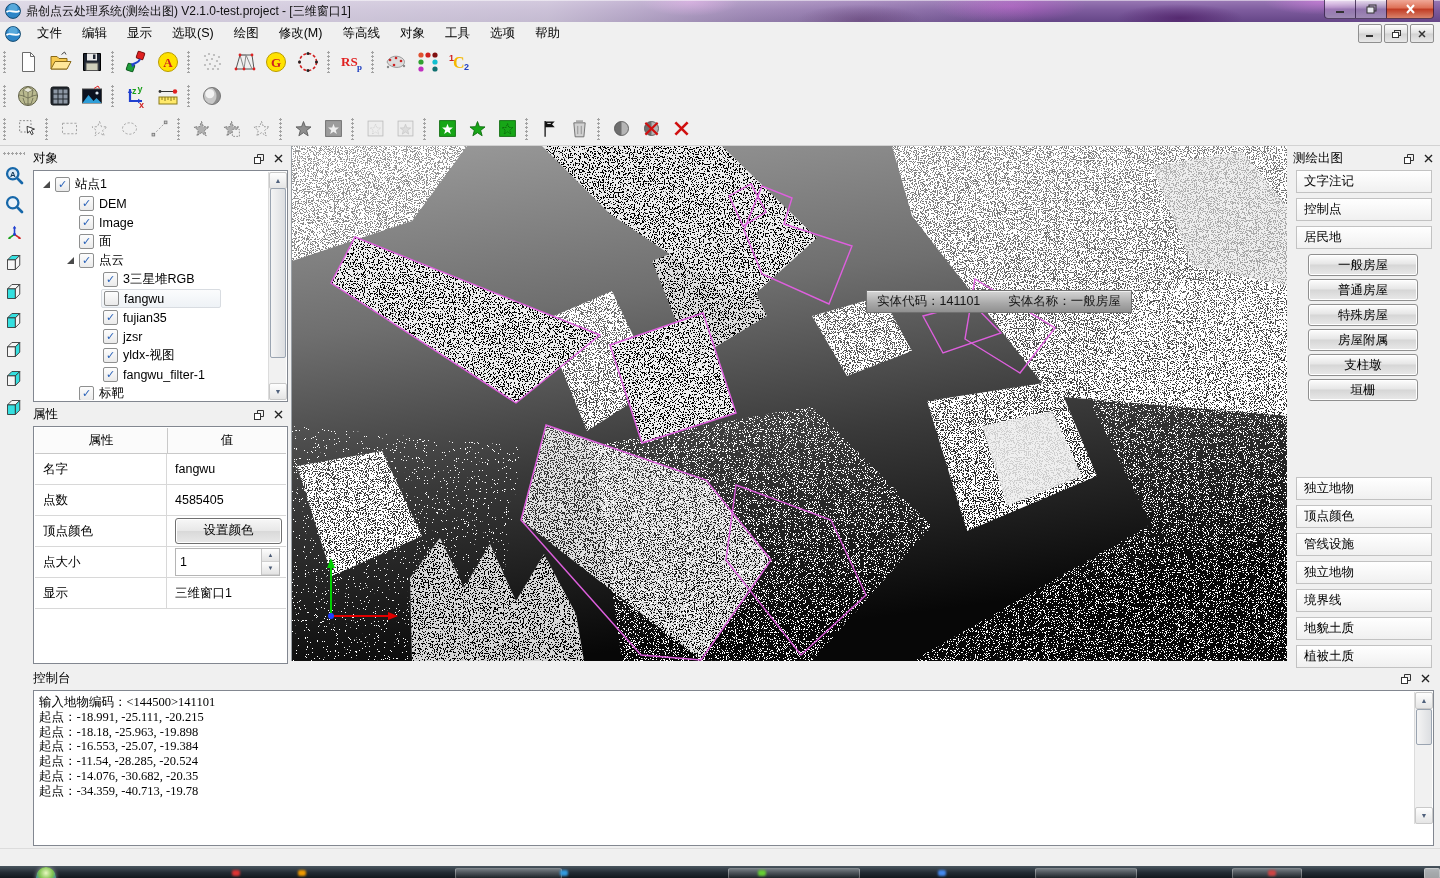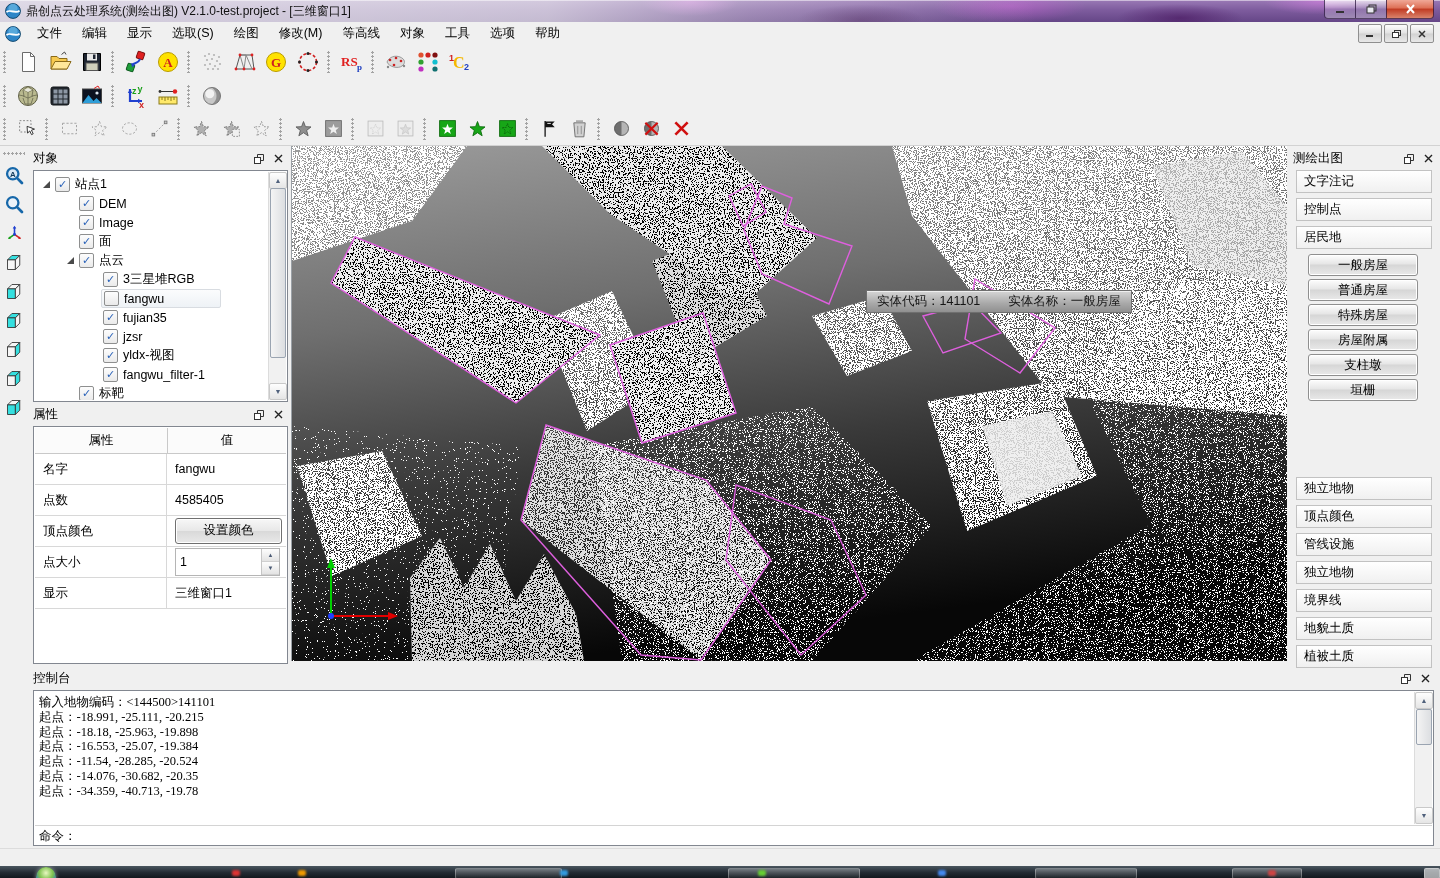--- a/index.html
+++ b/index.html
@@ -936,21 +936,20 @@
           <div>起点：-16.553, -25.07, -19.384</div>
           <div>起点：-11.54, -28.285, -20.524</div>
           <div>起点：-14.076, -30.682, -20.35</div>
           <div>起点：-34.359, -40.713, -19.78</div>
         </div>
       <div id="console-scroll" class="vscroll">
         <div class="vs-up">▲</div>
         <div class="vs-thumb" style="top:17px;height:34px;"></div>
         <div class="vs-dn">▼</div>
       </div>
-      <div id="console-prompt">命令：</div>
     </div>
   </div>
 
   <div id="statusbar"></div>
   <div id="taskbar">
     <div id="start-orb"></div>
     <div class="tb-app" style="left:455px;width:105px;"></div>
     <div class="tb-app" style="left:728px;width:130px;"></div>
     <div class="tb-app" style="left:1035px;width:100px;"></div>
     <div class="tb-app" style="left:1232px;width:68px;"></div>

